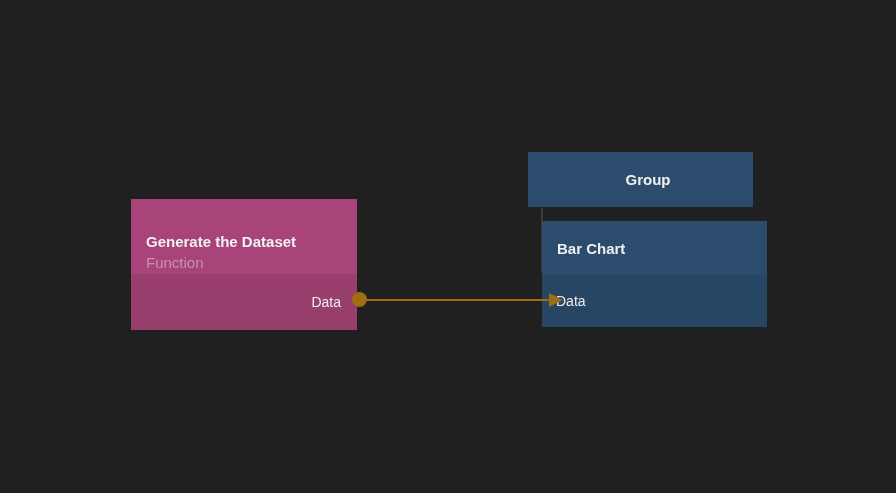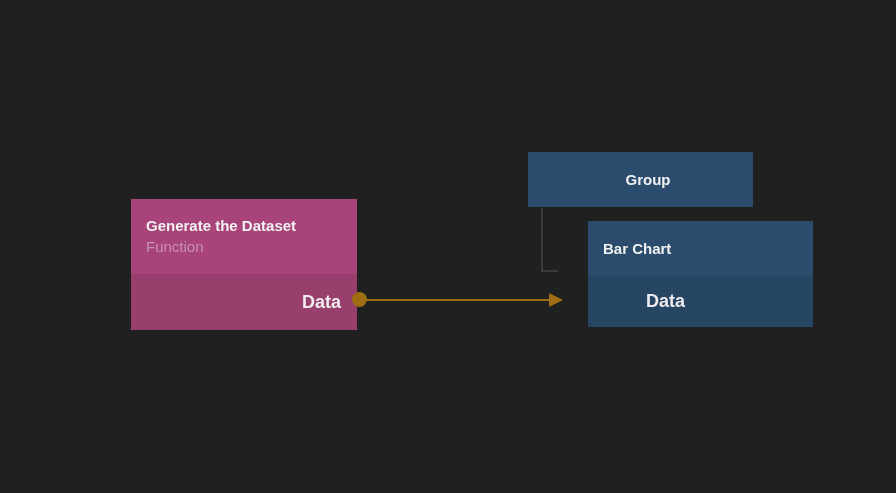--- a/index.html
+++ b/index.html
@@ -37,51 +37,50 @@
     white-space: nowrap;
   }
   
   .node-function {
     left: 131px; top: 199px;
     width: 226px; height: 131px;
   }
   .node-function .node-header {
     height: 75px;
     background: var(--pink-header, #a84479);
-    padding: 16px 15px 0 15px;
+    padding: 32px 15px 0 15px;
   }
   .node-function .node-body {
     height: 56px;
     background: var(--pink-body, #983f6d);
     display: flex;
     align-items: center;
     justify-content: flex-end;
     padding-right: 16px;
     box-sizing: border-box;
   }
   .port-label {
-    font-size: 18px;
-    font-weight: 700;
+    font-size: 14px;
+    font-weight: 400;
     color: var(--port-text, #f0ecef);
     white-space: nowrap;
-    margin-left: 44px;
   }
   
   .node-group {
     left: 528px; top: 152px;
     width: 225px; height: 55px;
     background: var(--blue-header, #2b4c6d);
     display: flex;
     align-items: center;
     padding-left: 15px;
     justify-content: center;
   }
   
   .node-barchart {
-    left: 588px; top: 221px;
+    left: 542px; top: 221px;
     width: 225px; height: 106px;
   }
   .node-barchart .node-header {
     height: 54px;
     background: var(--blue-header, #2b4c6d);
     display: flex;
     align-items: center;
     padding-left: 15px;
   }
   .node-barchart .node-body {

